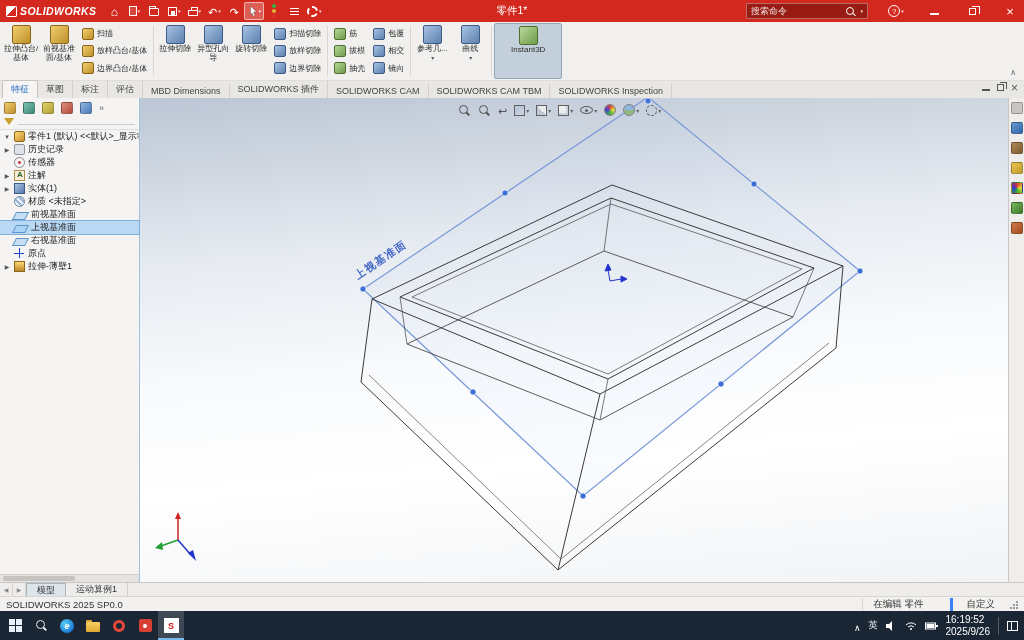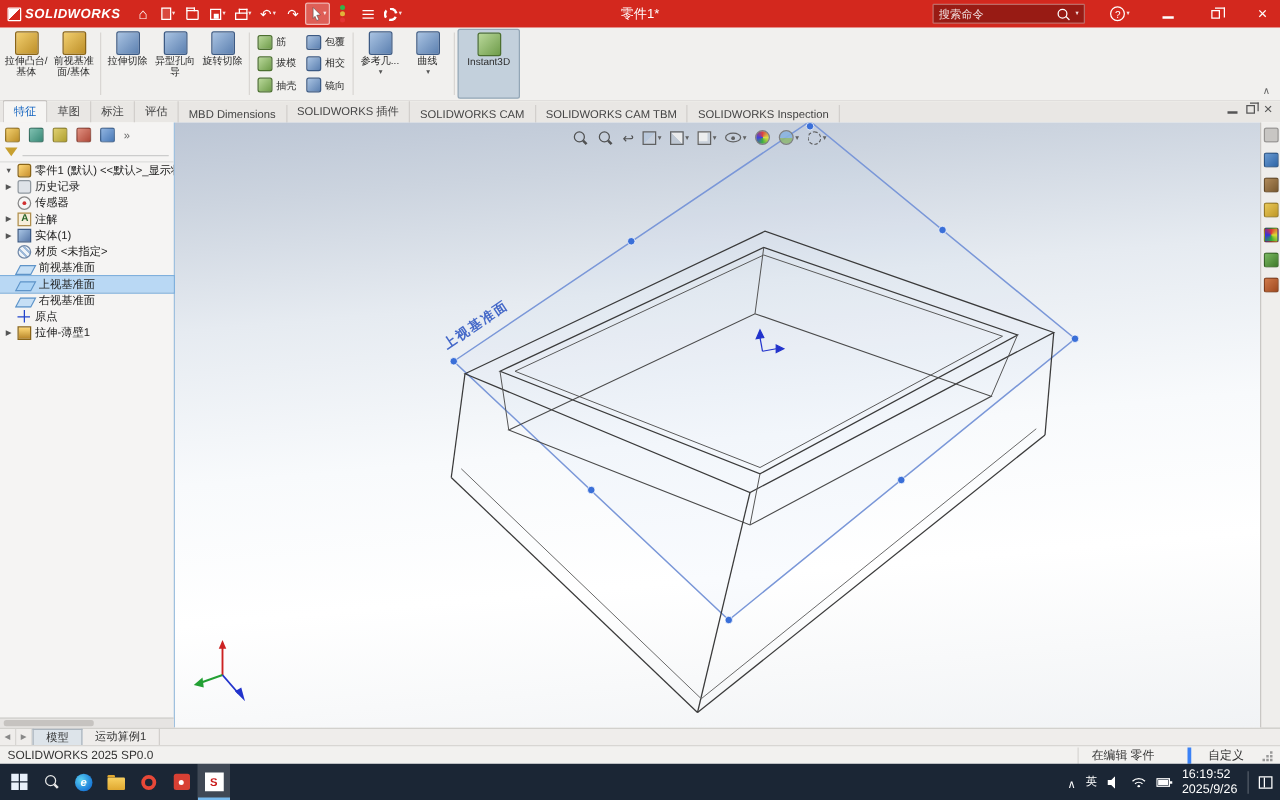--- a/index.html
+++ b/index.html
@@ -40,21 +40,21 @@
   .i-help{width:12px;height:12px;border:1px solid #fff;border-radius:50%;display:flex;align-items:center;justify-content:center;}
   .i-help::before{content:"?";font-size:8px;color:#fff;}
   .i-min{width:9px;height:8px;border-bottom:2px solid #fff;}
   .i-rest{width:7px;height:7px;border:1px solid #fff;position:relative;}
   .i-rest::before{content:"";position:absolute;left:2px;top:-3px;width:7px;height:7px;border:1px solid #fff;border-left:none;border-bottom:none;}
   .i-close::before{content:"×";font-size:13px;color:#fff;}
 
   
   .ribbon{height:59px;background:#f1f0ee;display:flex;align-items:stretch;padding:1px 2px;flex:none;border-bottom:1px solid #e0dedc;}
   .rbig{width:38px;display:flex;flex-direction:column;align-items:center;padding-top:2px;border-radius:2px;}
-  .rbig.wide{width:50px;}
+  .rbig.wide{width:68px;}
   .rbig.active{background:#c3d0dc;border:1px solid #93a6b6;}
   .ric{width:19px;height:19px;border-radius:2px;flex:none;margin-bottom:1px;}
   .g{background:linear-gradient(135deg,#f2cf6f,#bd8f28);border:1px solid #8a6518;}
   .b{background:linear-gradient(135deg,#a9c3e2,#5c80b0);border:1px solid #3c5a84;}
   .gn{background:linear-gradient(135deg,#b9d89a,#6f9c4a);border:1px solid #4c7030;}
   .rlab{font-size:8px;line-height:1.12;text-align:center;color:#2b2b2b;word-break:break-all;width:100%;}
   .rcol{display:flex;flex-direction:column;justify-content:flex-start;padding:2px 1px;}
   .rsm{display:flex;align-items:center;gap:3px;height:18px;padding:0 3px;font-size:8px;color:#2b2b2b;white-space:nowrap;border-radius:2px;}
   .rics{width:12px;height:12px;border-radius:2px;flex:none;}
   .rsep{width:1px;background:#d9d6d3;margin:3px 2px;}
@@ -256,33 +256,61 @@
 
   <div class="ribbon">
     <div class="rbig">
         <span class="ric g"></span>
         <span class="rlab">拉伸凸台/基体</span>
       </div>
     <div class="rbig">
         <span class="ric g"></span>
         <span class="rlab">前视基准面/基体</span>
       </div>
+    <div class="rcol">
+      <div class="rsm">
+          <span class="rics g"></span>
+          <span>扫描</span>
+        </div>
+      <div class="rsm">
+          <span class="rics g"></span>
+          <span>放样凸台/基体</span>
+        </div>
+      <div class="rsm">
+          <span class="rics g"></span>
+          <span>边界凸台/基体</span>
+        </div>
+    </div>
     <div class="rsep"></div>
     <div class="rbig">
         <span class="ric b"></span>
         <span class="rlab">拉伸切除</span>
       </div>
     <div class="rbig">
         <span class="ric b"></span>
         <span class="rlab">异型孔向导</span>
       </div>
     <div class="rbig">
         <span class="ric b"></span>
         <span class="rlab">旋转切除</span>
       </div>
+    <div class="rcol">
+      <div class="rsm">
+          <span class="rics b"></span>
+          <span>扫描切除</span>
+        </div>
+      <div class="rsm">
+          <span class="rics b"></span>
+          <span>放样切除</span>
+        </div>
+      <div class="rsm">
+          <span class="rics b"></span>
+          <span>边界切除</span>
+        </div>
+    </div>
     <div class="rsep"></div>
     <div class="rcol">
       <div class="rsm">
           <span class="rics gn"></span>
           <span>筋</span>
         </div>
       <div class="rsm">
           <span class="rics gn"></span>
           <span>拔模</span>
         </div>

